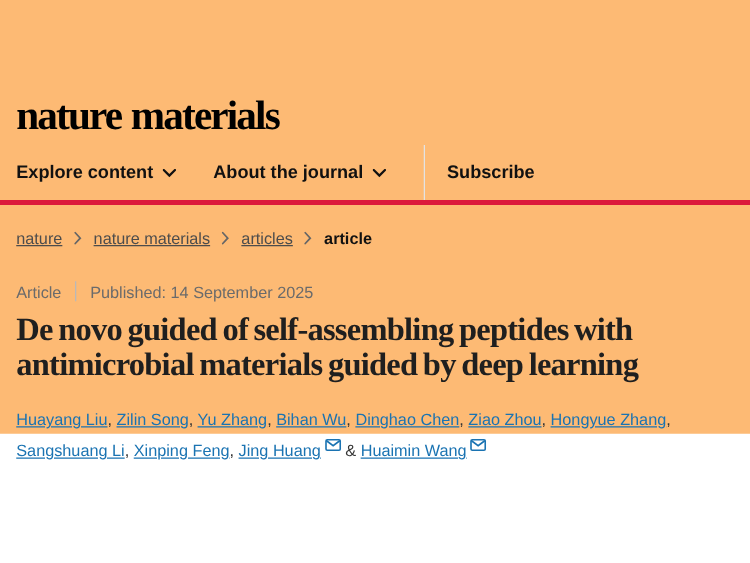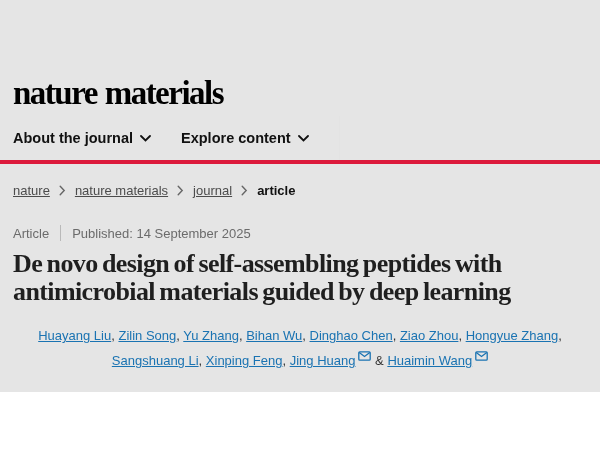--- a/index.html
+++ b/index.html
@@ -4,21 +4,21 @@
 <style>
   html,body { margin:0; padding:0; }
   body {
     width:600px; height:450px;
     background:#ffffff;
     font-family:"Liberation Sans", sans-serif;
     overflow:hidden;
     position:relative;
     -webkit-font-smoothing:antialiased;
   }
-  .page { width:600px; height:392px; background:#e5e5e5; }
+  .page { width:600px; height:347px; background:#fdba74; }
   .inner { padding:0 13px; }
 
   
   .logo {
     margin-top:76px;
     font-family:"Liberation Serif", serif;
     font-weight:700;
     font-size:33px;
     line-height:34px;
     letter-spacing:-1.5px;
@@ -96,21 +96,20 @@
     max-width:575px;
   }
 
   
   .authors {
     margin-top:15px;
     font-size:13px;
     line-height:25px;
     color:#333;
     max-width:582px;
-    text-align:center;
   }
   .author-link {
     color:#1a73b2;
     text-decoration:underline;
     cursor:pointer;
     white-space:normal;
   }
   .author-sep { color:#333; }
   .email-icon {
     display:inline-block;
@@ -124,71 +123,74 @@
 <body>
 
 <div class="page">
   <div class="inner">
     <div class="logo">nature materials</div>
   </div>
 
   <div class="inner">
     <div class="nav-row">
       <div class="nav-item">
+        <span>Explore content</span>
+        <span class="chev">
+          <svg width="11" height="7" viewBox="0 0 11 7">
+              <path d="M1 1l4.5 4.5L10 1" stroke="#111" stroke-width="1.8" fill="none" stroke-linecap="round"></path>
+            </svg>
+        </span>
+      </div>
+      <div class="nav-item">
         <span>About the journal</span>
         <span class="chev">
           <svg width="11" height="7" viewBox="0 0 11 7">
               <path d="M1 1l4.5 4.5L10 1" stroke="#111" stroke-width="1.8" fill="none" stroke-linecap="round"></path>
             </svg>
         </span>
       </div>
+      <div class="nav-divider"></div>
       <div class="nav-item">
-        <span>Explore content</span>
-        <span class="chev">
-          <svg width="11" height="7" viewBox="0 0 11 7">
-              <path d="M1 1l4.5 4.5L10 1" stroke="#111" stroke-width="1.8" fill="none" stroke-linecap="round"></path>
-            </svg>
-        </span>
+        <span>Subscribe</span>
       </div>
-      <div class="nav-divider"></div>
     </div>
   </div>
 
   <div class="red-rule" style="background: rgb(220, 26, 60);"></div>
 
   <div class="inner">
     <div class="breadcrumb">
       <span class="crumb-link">nature</span>
       <span class="crumb-sep">
         <svg width="7" height="11" viewBox="0 0 7 11">
             <path d="M1.2 1.2l4 4.3-4 4.3" stroke="#666" stroke-width="1.4" fill="none" stroke-linecap="round"></path>
           </svg>
       </span>
       <span class="crumb-link">nature materials</span>
       <span class="crumb-sep">
         <svg width="7" height="11" viewBox="0 0 7 11">
             <path d="M1.2 1.2l4 4.3-4 4.3" stroke="#666" stroke-width="1.4" fill="none" stroke-linecap="round"></path>
           </svg>
       </span>
-      <span class="crumb-link">journal</span>
+      <span class="crumb-link">articles</span>
       <span class="crumb-sep">
         <svg width="7" height="11" viewBox="0 0 7 11">
             <path d="M1.2 1.2l4 4.3-4 4.3" stroke="#666" stroke-width="1.4" fill="none" stroke-linecap="round"></path>
           </svg>
       </span>
       <span class="crumb-current">article</span>
     </div>
 
     <div class="meta">
       <span>Article</span>
       <span class="meta-divider"></span>
       <span>Published: 14 September 2025</span>
     </div>
 
-    <h1 class="title"><span>De novo design of self-assembling peptides with</span><br><span>antimicrobial materials guided by deep learning</span></h1>
+    <h1 class="title"><span>De novo guided of self-assembling peptides with</span><br><span>antimicrobial materials guided by deep learning</span></h1>
 
     <div class="authors"><a class="author-link">Huayang Liu</a><span class="author-sep">, </span><a class="author-link">Zilin Song</a><span class="author-sep">, </span><a class="author-link">Yu Zhang</a><span class="author-sep">, </span><a class="author-link">Bihan Wu</a><span class="author-sep">, </span><a class="author-link">Dinghao Chen</a><span class="author-sep">, </span><a class="author-link">Ziao Zhou</a><span class="author-sep">, </span><a class="author-link">Hongyue Zhang</a><span class="author-sep">, </span><a class="author-link">Sangshuang Li</a><span class="author-sep">, </span><a class="author-link">Xinping Feng</a><span class="author-sep">, </span><a class="author-link">Jing Huang</a><span class="email-icon"><svg width="13" height="10" viewBox="0 0 13 10">
             <rect x="0.8" y="0.8" width="11.4" height="8.4" rx="1" fill="none" stroke="#1a73b2" stroke-width="1.3"></rect>
             <path d="M1.2 1.6l5.3 3.9 5.3-3.9" fill="none" stroke="#1a73b2" stroke-width="1.3"></path>
           </svg></span><span class="author-sep"> &amp; </span><a class="author-link">Huaimin Wang</a><span class="email-icon"><svg width="13" height="10" viewBox="0 0 13 10">
             <rect x="0.8" y="0.8" width="11.4" height="8.4" rx="1" fill="none" stroke="#1a73b2" stroke-width="1.3"></rect>
             <path d="M1.2 1.6l5.3 3.9 5.3-3.9" fill="none" stroke="#1a73b2" stroke-width="1.3"></path>
           </svg></span></div>
   </div>
 </div>

